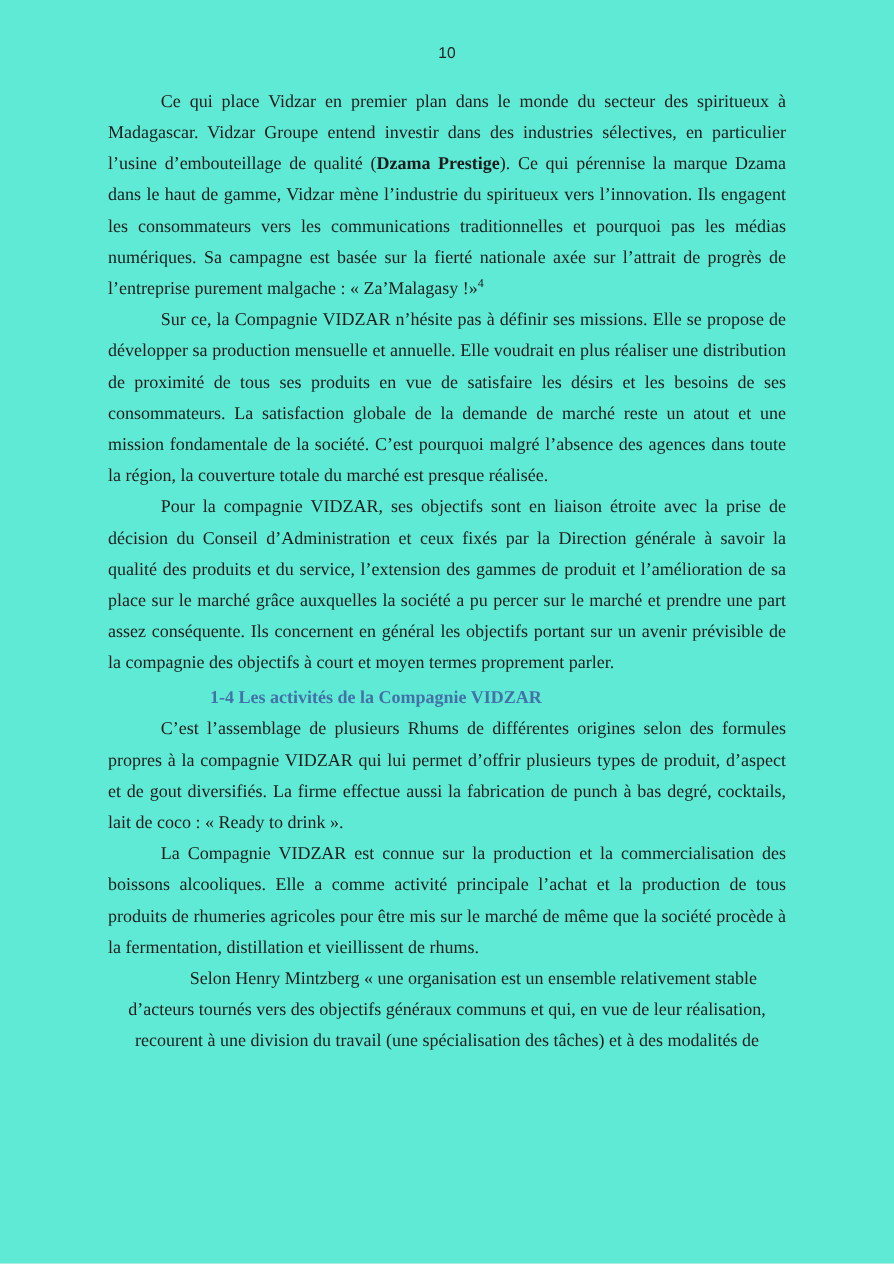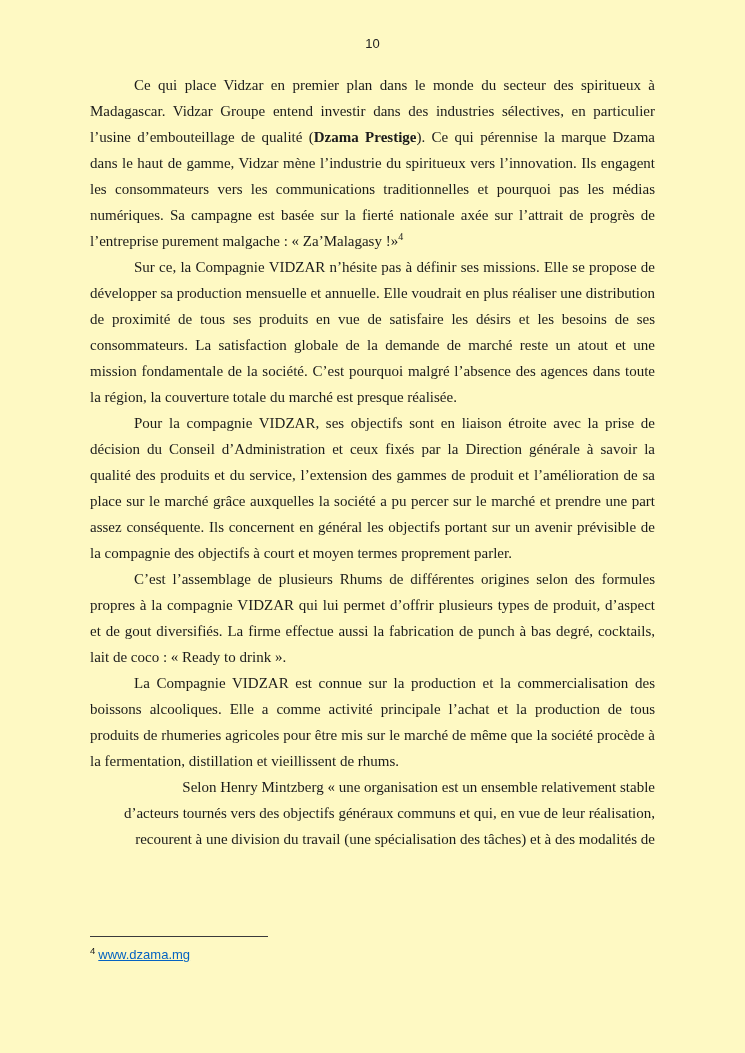--- a/index.html
+++ b/index.html
@@ -5,21 +5,21 @@
   html, body {
     margin: 0;
     padding: 0;
     background: #e9e9e9;
   }
   .page {
     position: relative;
     width: 745px;
     height: 1053px;
     margin: 0 auto;
-    background: #fef9c3;
+    background: #5eead4;
     font-family: "Liberation Serif", "DejaVu Serif", serif;
     color: #1b1b1b;
     overflow: hidden;
     box-sizing: border-box;
   }
   .page-number {
     padding-top: 36px;
     text-align: center;
     font-family: "Liberation Sans", "DejaVu Sans", sans-serif;
     font-size: 13px;
@@ -31,21 +31,21 @@
     width: 565px;
     font-size: 15px;
     line-height: 26px;
   }
   p.body-para {
     margin: 0;
     text-align: justify;
     text-indent: 44px;
   }
   p.body-para.left-align {
-    text-align: right;
+    text-align: center;
   }
   sup.fn-ref {
     font-size: 10px;
     line-height: 0;
     vertical-align: super;
   }
   .subheading {
     margin: 3px 0 0 85px;
     font-weight: bold;
     font-size: 15px;
@@ -94,28 +94,25 @@
   <div class="page-number">10</div>
 
   <div class="content">
 
     <p class="body-para"><span>Ce qui place Vidzar en premier plan dans le monde du secteur des spiritueux à Madagascar. Vidzar Groupe entend investir dans des industries sélectives, en particulier l’usine d’embouteillage de qualité (</span><b class="inline-bold">Dzama Prestige</b><span>). Ce qui pérennise la marque Dzama dans le haut de gamme, Vidzar mène l’industrie du spiritueux vers l’innovation. Ils engagent les consommateurs vers les communications traditionnelles et pourquoi pas les médias numériques. Sa campagne est basée sur la fierté nationale axée sur l’attrait de progrès de l’entreprise purement malgache : « Za’Malagasy !»</span><sup class="fn-ref">4</sup></p>
 
     <p class="body-para">Sur ce, la Compagnie VIDZAR n’hésite pas à définir ses missions. Elle se propose de développer sa production mensuelle et annuelle. Elle voudrait en plus réaliser une distribution de proximité de tous ses produits en vue de satisfaire les désirs et les besoins de ses consommateurs. La satisfaction globale de la demande de marché reste un atout et une mission fondamentale de la société. C’est pourquoi malgré l’absence des agences dans toute la région, la couverture totale du marché est presque réalisée.</p>
 
     <p class="body-para">Pour la compagnie VIDZAR, ses objectifs sont en liaison étroite avec la prise de décision du Conseil d’Administration et ceux fixés par la Direction générale à savoir la qualité des produits et du service, l’extension des gammes de produit et l’amélioration de sa place sur le marché grâce auxquelles la société a pu percer sur le marché et prendre une part assez conséquente. Ils concernent en général les objectifs portant sur un avenir prévisible de la compagnie des objectifs à court et moyen termes proprement parler.</p>
 
+    <h3 class="subheading">1-4 Les activités de la Compagnie VIDZAR</h3>
 
     <p class="body-para">C’est l’assemblage de plusieurs Rhums de différentes origines selon des formules propres à la compagnie VIDZAR qui lui permet d’offrir plusieurs types de produit, d’aspect et de gout diversifiés. La firme effectue aussi la fabrication de punch à bas degré, cocktails, lait de coco : « Ready to drink ».</p>
 
     <p class="body-para">La Compagnie VIDZAR est connue sur la production et la commercialisation des boissons alcooliques. Elle a comme activité principale l’achat et la production de tous produits de rhumeries agricoles pour être mis sur le marché de même que la société procède à la fermentation, distillation et vieillissent de rhums.</p>
 
 
     <p class="body-para left-align">Selon Henry Mintzberg « une organisation est un ensemble relativement stable d’acteurs tournés vers des objectifs généraux communs et qui, en vue de leur réalisation, recourent à une division du travail (une spécialisation des tâches) et à des modalités de</p>
 
   </div>
 
-  <div class="footnote-area">
-    <hr class="footnote-rule">
-    <div class="footnote-text"><sup>4</sup><a class="footnote-link">www.dzama.mg</a></div>
-  </div>
 
 </div>
 
 </body></html>

